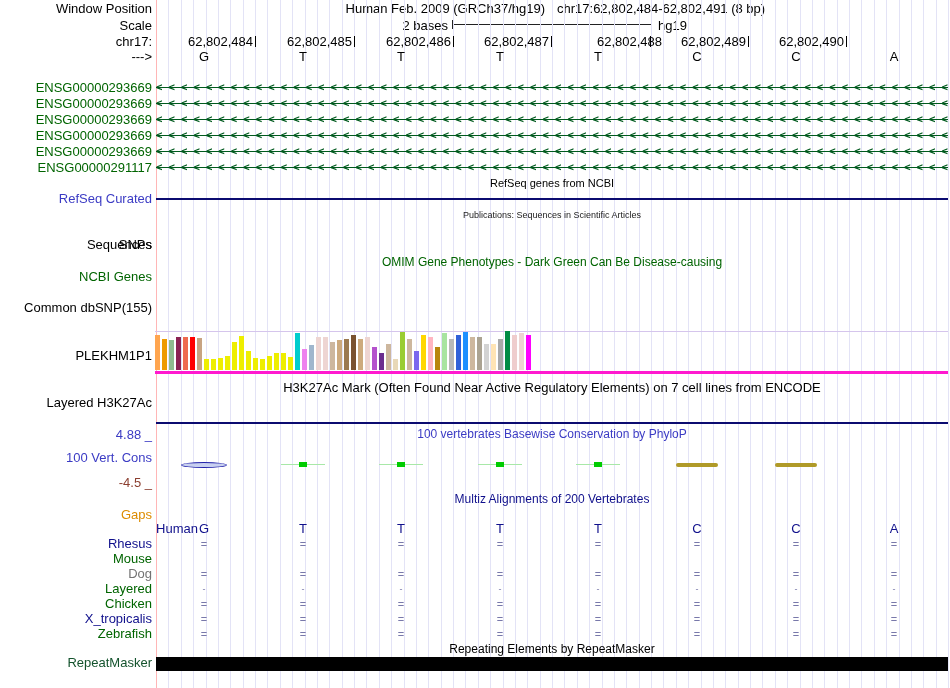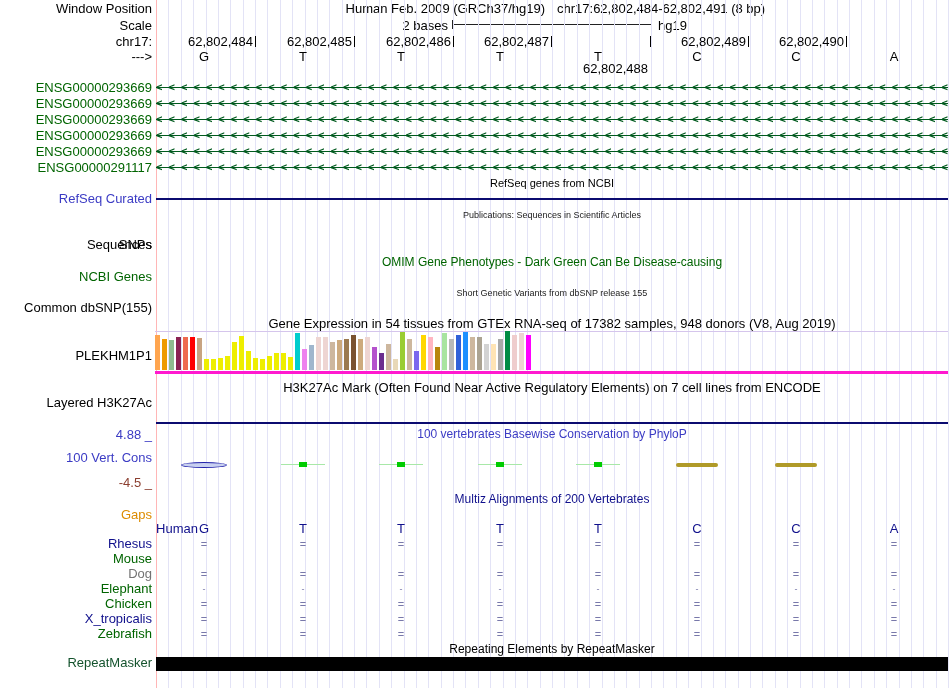--- a/index.html
+++ b/index.html
@@ -112,43 +112,41 @@
     <div class="abs rlab" style="top: 349px; right: 798px; color: rgb(0, 0, 0);">PLEKHM1P1</div>
     <div class="abs rlab" style="top: 396px; right: 798px; color: rgb(0, 0, 0);">Layered H3K27Ac</div>
     <div class="abs rlab" style="top: 428px; right: 798px; color: rgb(59, 59, 196);">4.88 _</div>
     <div class="abs rlab" style="top: 451px; right: 798px; color: rgb(59, 59, 196);">100 Vert. Cons</div>
     <div class="abs rlab" style="top: 476px; right: 798px; color: rgb(139, 62, 47);">-4.5 _</div>
     <div class="abs rlab" style="top: 508px; right: 798px; color: rgb(221, 140, 0);">Gaps</div>
     <div class="abs rlab" style="top: 522px; right: 752px; color: rgb(16, 16, 140);">Human</div>
     <div class="abs rlab" style="top: 537px; right: 798px; color: rgb(16, 16, 140);">Rhesus</div>
     <div class="abs rlab" style="top: 552px; right: 798px; color: rgb(0, 100, 0);">Mouse</div>
     <div class="abs rlab" style="top: 567px; right: 798px; color: #737373;">Dog</div>
-    <div class="abs rlab" style="top: 582px; right: 798px; color: rgb(0, 100, 0);">Elephant</div>
+    <div class="abs rlab" style="top: 582px; right: 798px; color: rgb(0, 100, 0);">Layered</div>
     <div class="abs rlab" style="top: 597px; right: 798px; color: rgb(0, 100, 0);">Chicken</div>
     <div class="abs rlab" style="top: 612px; right: 798px; color: rgb(16, 16, 140);">X_tropicalis</div>
     <div class="abs rlab" style="top: 627px; right: 798px; color: rgb(0, 100, 0);">Zebrafish</div>
     <div class="abs rlab" style="top: 656px; right: 798px; color: #14532d;">RepeatMasker</div>
     <div class="abs ctitle" style="top: 177px; color: rgb(0, 0, 0); font-size: 11px;">RefSeq genes from NCBI</div>
     <div class="abs ctitle" style="top: 209px; color: rgb(34, 34, 34); font-size: 9px;">Publications: Sequences in Scientific Articles</div>
     <div class="abs ctitle" style="top: 256px; color: rgb(0, 100, 0); font-size: 12px;">OMIM Gene Phenotypes - Dark Green Can Be Disease-causing</div>
-    <div class="abs ctitle" style="top: 287px; color: rgb(34, 34, 34); font-size: 9px;">Short Genetic Variants from dbSNP release 155</div>
-    <div class="abs ctitle" style="top: 317px; color: rgb(0, 0, 0); font-size: 13px;">Gene Expression in 54 tissues from GTEx RNA-seq of 17382 samples, 948 donors (V8, Aug 2019)</div>
     <div class="abs ctitle" style="top: 381px; color: rgb(0, 0, 0); font-size: 13px;">H3K27Ac Mark (Often Found Near Active Regulatory Elements) on 7 cell lines from ENCODE</div>
     <div class="abs ctitle" style="top: 428px; color: rgb(59, 59, 196); font-size: 12px;">100 vertebrates Basewise Conservation by PhyloP</div>
     <div class="abs ctitle" style="top: 493px; color: rgb(16, 16, 140); font-size: 12px;">Multiz Alignments of 200 Vertebrates</div>
     <div class="abs ctitle" style="top: 643px; color: rgb(0, 0, 0); font-size: 12px;">Repeating Elements by RepeatMasker</div>
     <div class="abs rlab" style="top: 35px; right: 697px;">62,802,484</div>
     <div style="position: absolute; left: 255px; top: 36px; width: 1px; height: 11px; background: rgb(0, 0, 0);"></div>
     <div class="abs rlab" style="top: 35px; right: 598px;">62,802,485</div>
     <div style="position: absolute; left: 354px; top: 36px; width: 1px; height: 11px; background: rgb(0, 0, 0);"></div>
     <div class="abs rlab" style="top: 35px; right: 499px;">62,802,486</div>
     <div style="position: absolute; left: 453px; top: 36px; width: 1px; height: 11px; background: rgb(0, 0, 0);"></div>
     <div class="abs rlab" style="top: 35px; right: 401px;">62,802,487</div>
     <div style="position: absolute; left: 551px; top: 36px; width: 1px; height: 11px; background: rgb(0, 0, 0);"></div>
-    <div class="abs rlab" style="top: 35px; right: 302px; margin-top: 27px;">62,802,488</div>
+    <div class="abs rlab" style="top: 35px; right: 288px;">62,802,488</div>
     <div style="position: absolute; left: 650px; top: 36px; width: 1px; height: 11px; background: rgb(0, 0, 0);"></div>
     <div class="abs rlab" style="top: 35px; right: 204px;">62,802,489</div>
     <div style="position: absolute; left: 748px; top: 36px; width: 1px; height: 11px; background: rgb(0, 0, 0);"></div>
     <div class="abs rlab" style="top: 35px; right: 106px;">62,802,490</div>
     <div style="position: absolute; left: 846px; top: 36px; width: 1px; height: 11px; background: rgb(0, 0, 0);"></div>
     <div class="abs glyph" style="top: 50px; left: 197px;">G</div>
     <div class="abs glyph" style="top: 50px; left: 296px;">T</div>
     <div class="abs glyph" style="top: 50px; left: 394px;">T</div>
     <div class="abs glyph" style="top: 50px; left: 493px;">T</div>
     <div class="abs glyph" style="top: 50px; left: 591px;">T</div>

